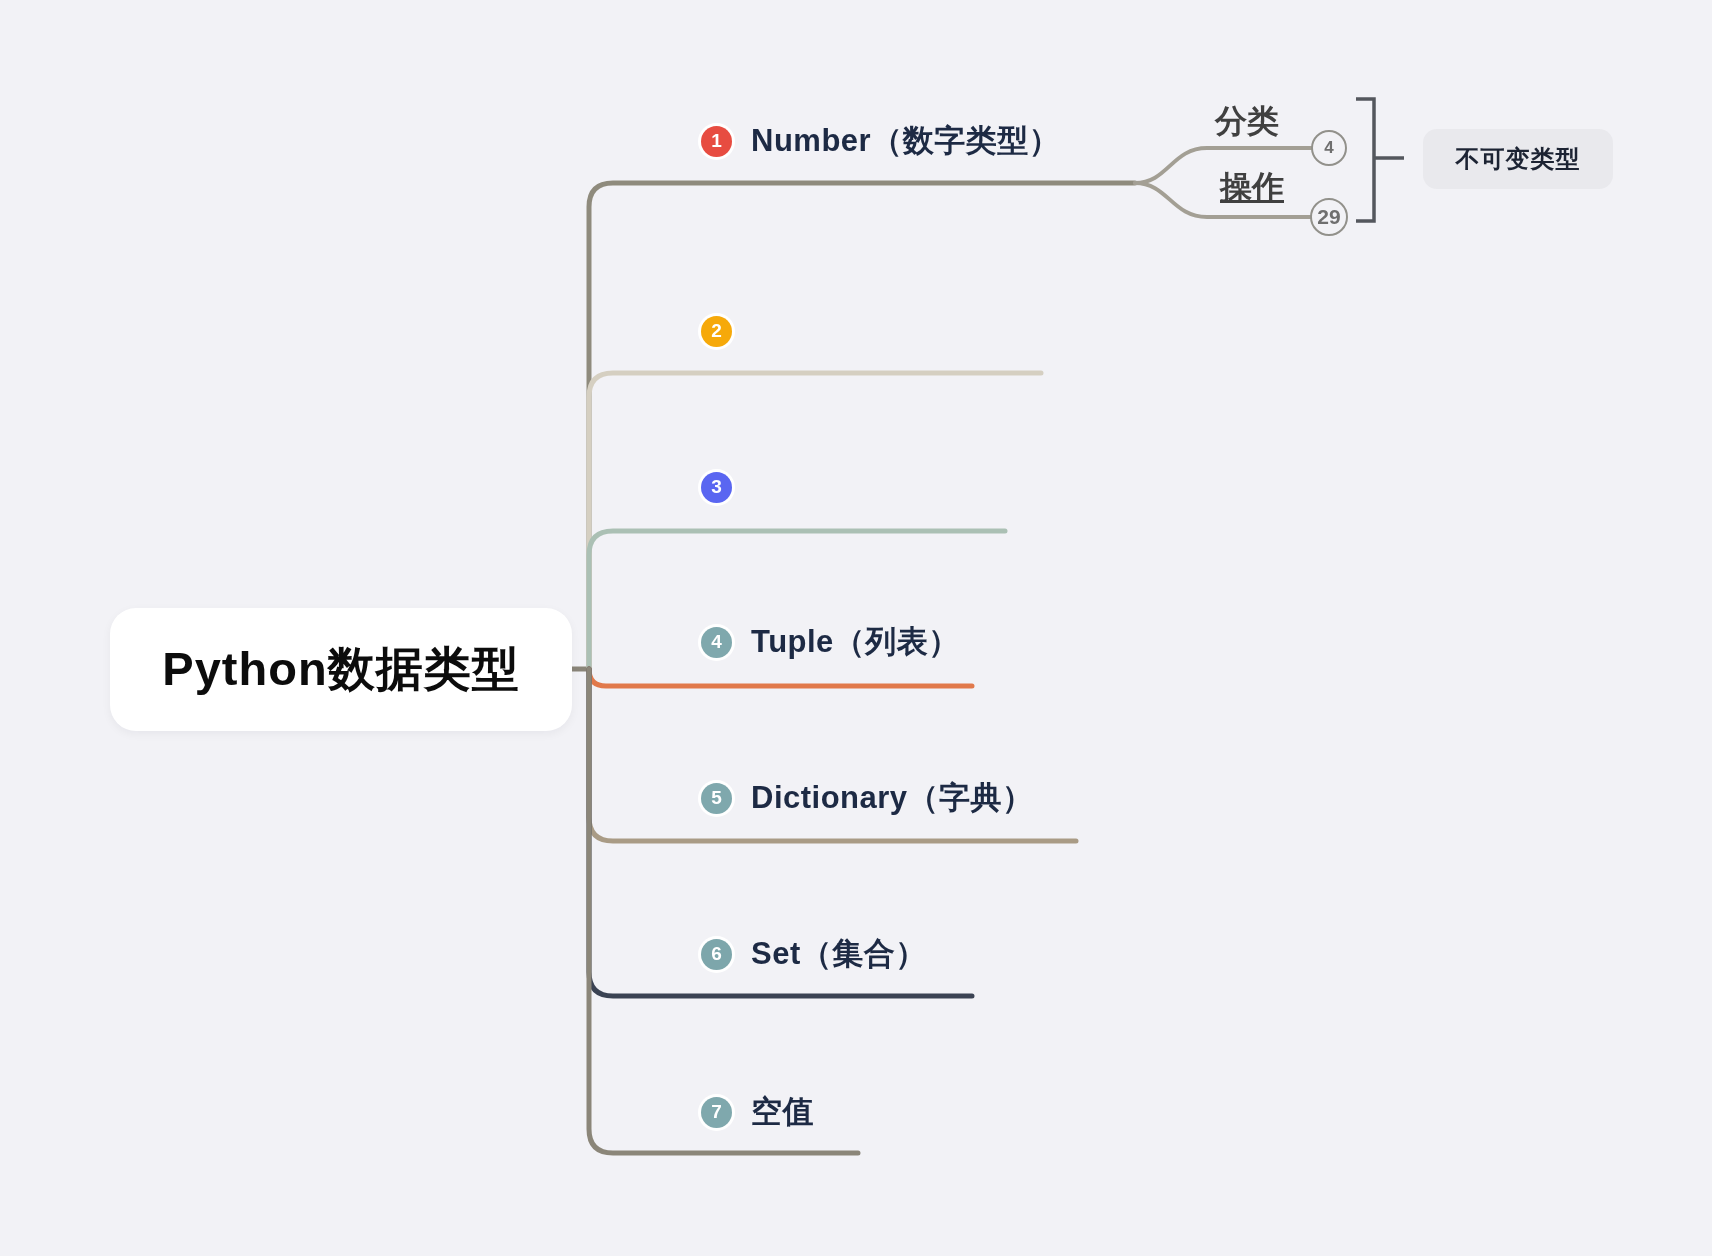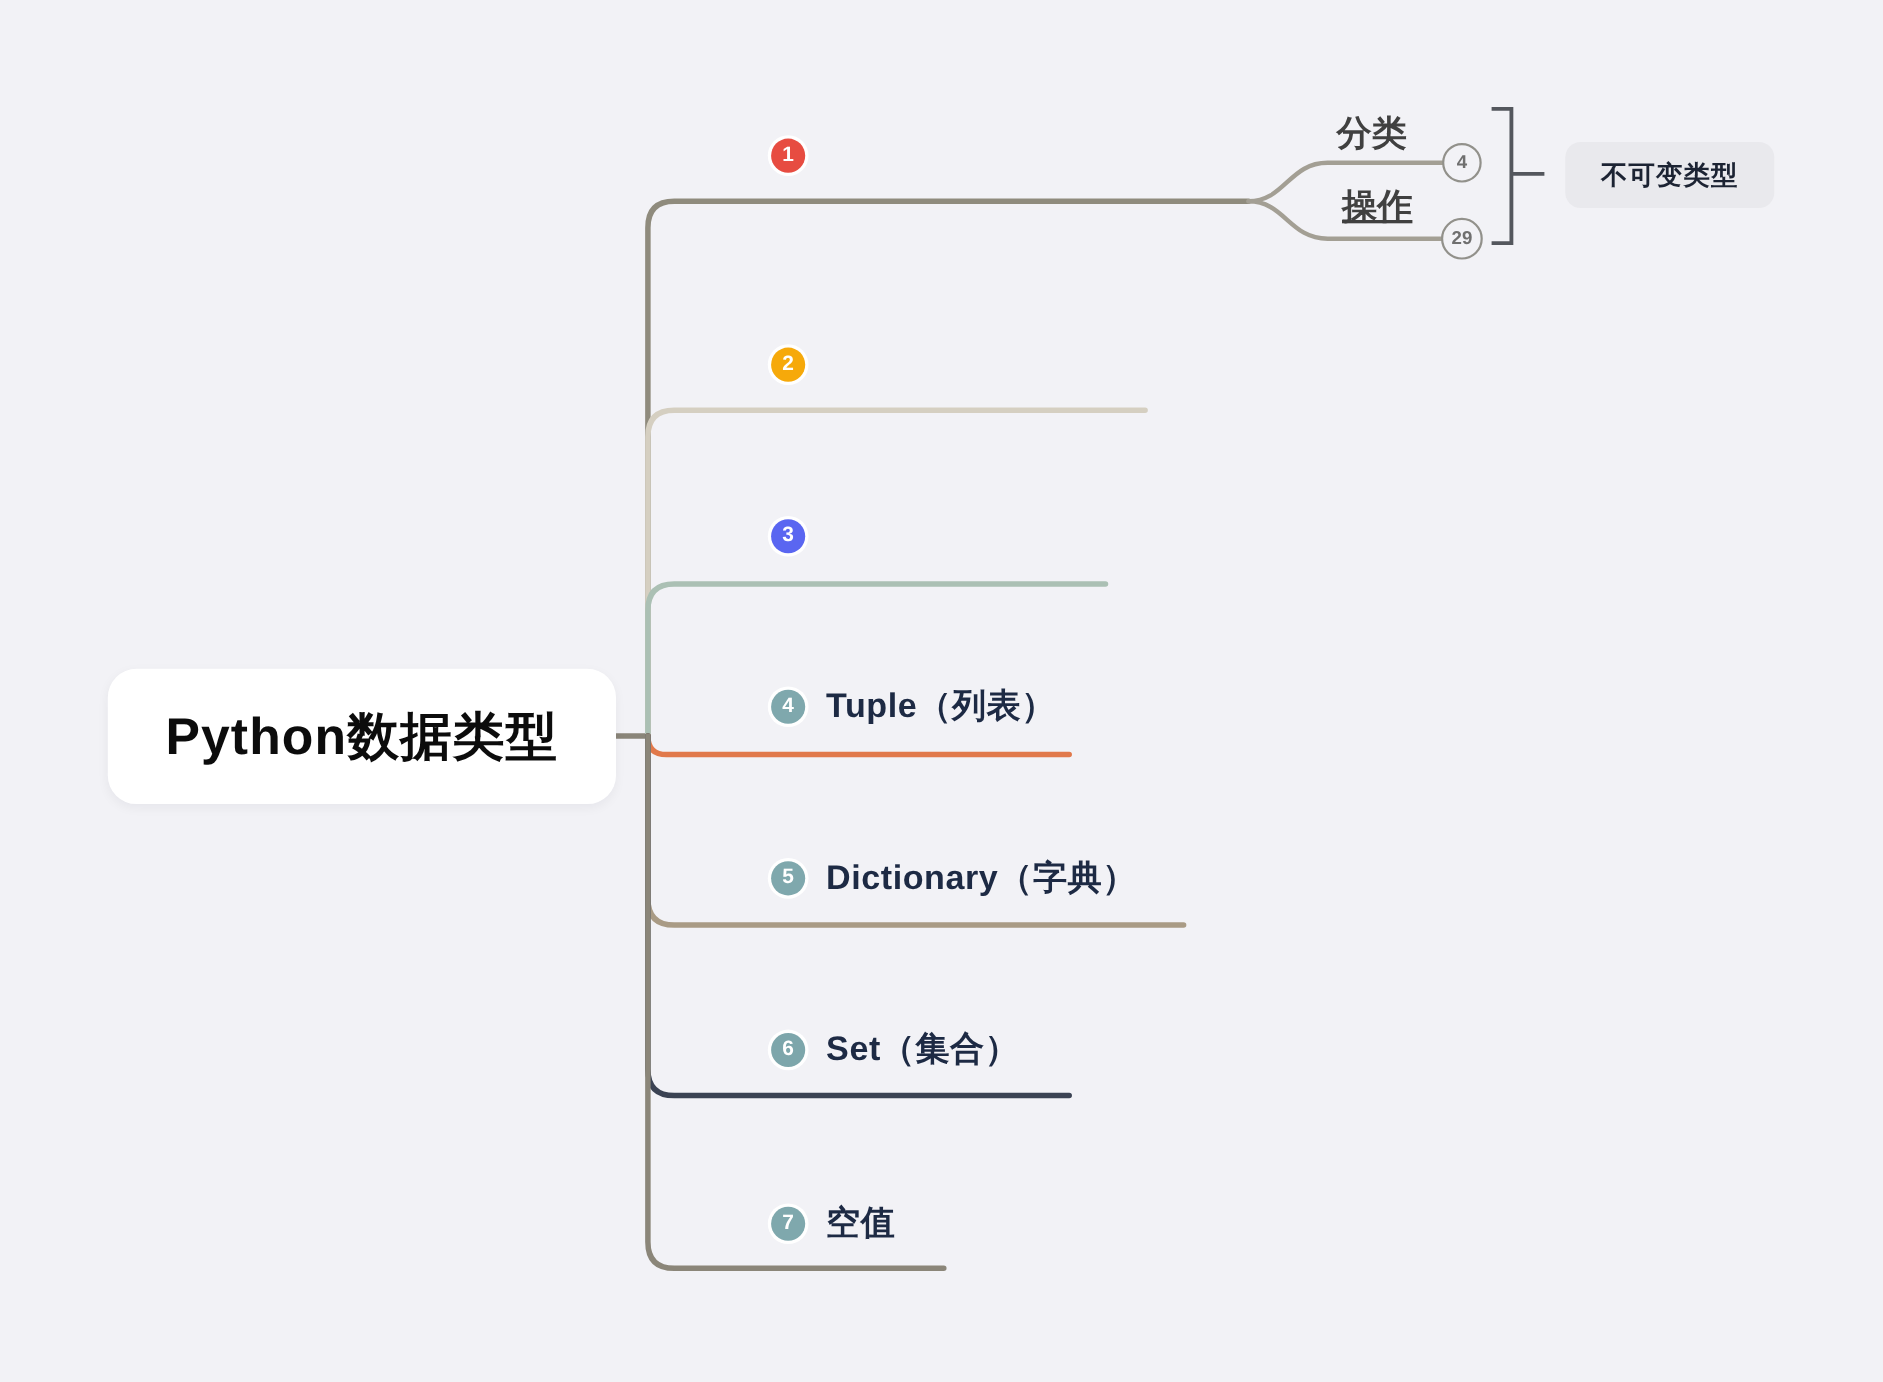--- a/index.html
+++ b/index.html
@@ -9,21 +9,21 @@
   }
   .canvas{
     position:relative;
     width:1712px;height:1256px;
     background:#f2f2f6;
     overflow:hidden;
   }
   svg.links{position:absolute;left:0;top:0;width:1712px;height:1256px;}
 
   .root-node{
-    position:absolute;left:98px;top:608px;width:462px;height:123px;
+    position:absolute;left:110px;top:608px;width:462px;height:123px;
     background:#ffffff;border-radius:26px;
     display:flex;align-items:center;justify-content:center;
     box-shadow:0 3px 10px rgba(20,20,40,.05);
     z-index:3;
   }
   .root-node .root-label{
     font-size:47px;font-weight:800;color:#0c0c0c;letter-spacing:1px;
     white-space:nowrap;
   }
 
@@ -86,20 +86,21 @@
       <path d="M 1356 99 H 1374 V 158 H 1404 M 1374 158 V 221 H 1356" stroke="#54575d" stroke-width="3.5" fill="none" stroke-linecap="butt"></path>
     </svg>
 
   <div class="root-node">
     <span class="root-label">Python数据类型</span>
   </div>
 
   <div id="topics">
       <div class="topic" style="left: 701px; top: 118px;">
         <span class="badge" style="background: rgb(231, 76, 65);">1</span>
+        <span class="topic-label">Number（数字类型）</span>
       </div>
       <div class="topic" style="left: 701px; top: 308px;">
         <span class="badge" style="background: rgb(246, 169, 10);">2</span>
       </div>
       <div class="topic" style="left: 701px; top: 464px;">
         <span class="badge" style="background: rgb(90, 102, 241);">3</span>
       </div>
       <div class="topic" style="left: 701px; top: 619px;">
         <span class="badge" style="background: rgb(127, 168, 173);">4</span>
         <span class="topic-label">Tuple（列表）</span>
@@ -114,20 +115,20 @@
       </div>
       <div class="topic" style="left: 701px; top: 1089px;">
         <span class="badge" style="background: rgb(127, 168, 173);">7</span>
         <span class="topic-label">空值</span>
       </div>
     </div>
   <div id="subtopics">
       <div class="subtopic-label" style="left: 1247px; top: 122px;">分类</div>
       <div class="count-badge" style="left: 1329px; top: 148px; width: 32px; height: 32px; font-size: 17px;">4</div>
       <div class="subtopic-label" style="left: 1252px; top: 188px; text-decoration: underline;">操作</div>
-      <div class="count-badge" style="left: 1329px; top: 217px; width: 34px; height: 34px; font-size: 17px;">29</div>
+      <div class="count-badge" style="left: 1329px; top: 217px; width: 34px; height: 34px; font-size: 21px;">29</div>
     </div>
 
   <div class="group-box">
     <span class="group-label">不可变类型</span>
   </div>
 
 </div>
 
 </body></html>

